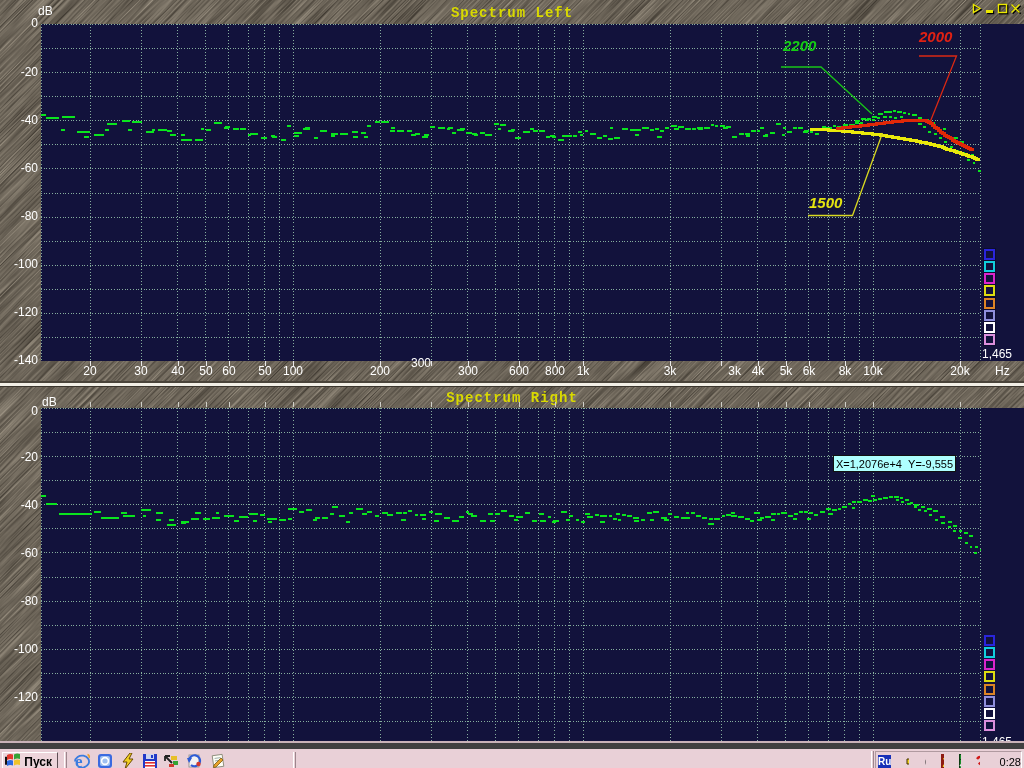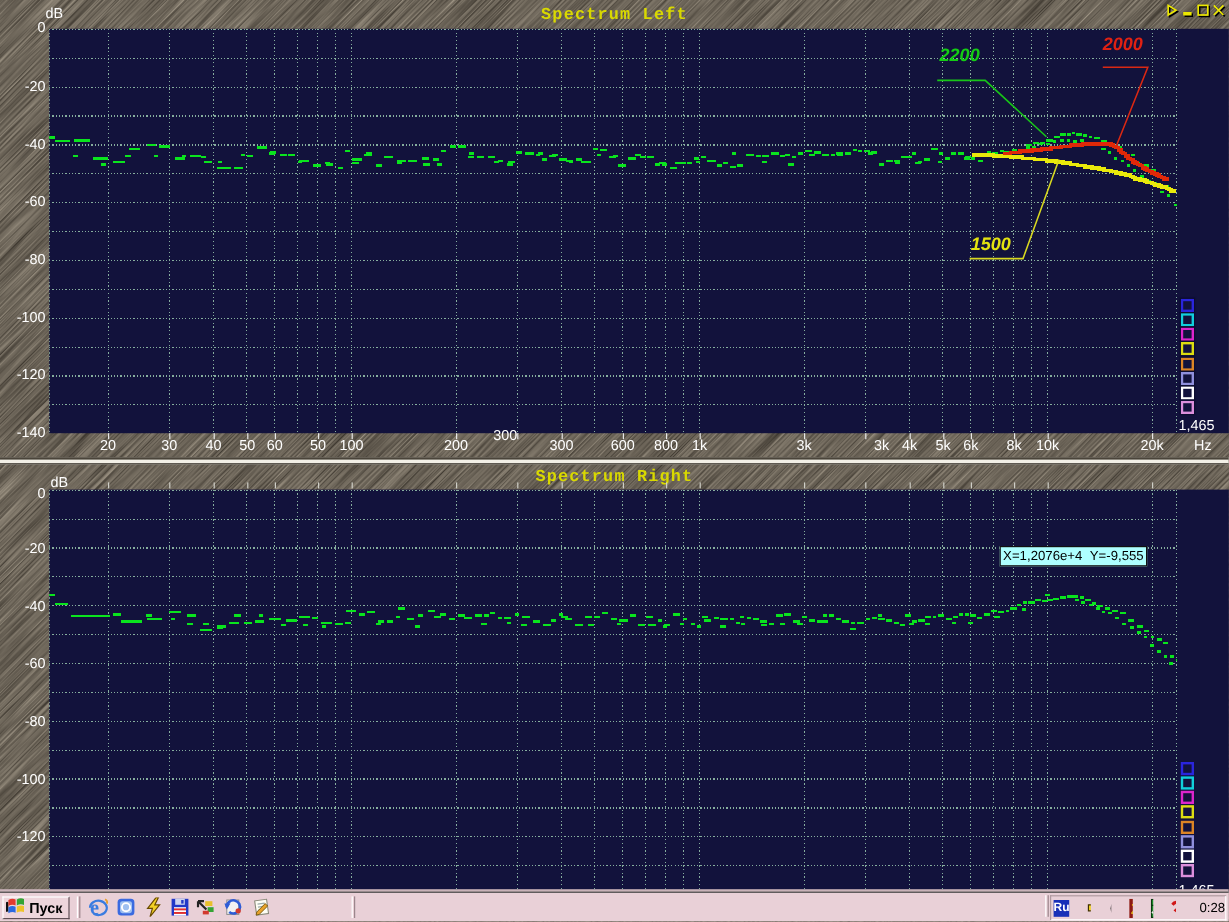--- a/index.html
+++ b/index.html
@@ -1,20 +1,20 @@
 <!DOCTYPE html>
 <html><head><meta charset="utf-8"><style>
 * {margin:0;padding:0;box-sizing:border-box}
 html,body {width:1024px;height:768px;overflow:hidden}
 body {position:relative;font-family:"Liberation Sans",sans-serif;background-color:#6f675a;}
 #woodtex {position:absolute;left:0;top:0}
 .plot {position:absolute;left:41px;width:1016px;background:#12123c}
 .wlab {position:absolute;font:12px "Liberation Sans";color:#ffffff}
 .title {position:absolute;width:100%;text-align:center;font:bold 14px "Liberation Mono";color:#d9d900;letter-spacing:1px}
-#tb {position:absolute;left:0;top:743px;width:1024px;height:25px;background:#e9d0d7;border-top:1px solid #404040;box-shadow:0 -2px 0 #c9b2b8}
+#tb {position:absolute;left:0;top:743px;width:1024px;height:25px;background:#e9d0d7;border-top:6px solid #404040;box-shadow:0 -2px 0 #c9b2b8}
 #startbtn {position:absolute;left:2px;top:3px;width:56px;height:19px;background:#edd5db;
  border-top:1px solid #fff;border-left:1px solid #fff;border-right:1.5px solid #5f4f55;border-bottom:1.5px solid #5f4f55;
  display:flex;align-items:center;font:bold 12px "Liberation Sans";color:#000;padding-left:1px}
 .qi {position:absolute;top:4px;width:18px;height:17px}
 #tray {position:absolute;left:875px;top:2px;width:147px;height:21px;background:#e9d0d7;
  border-top:1px solid #b09aa0;border-left:1px solid #b09aa0;border-bottom:1px solid #fff;border-right:1px solid #fff;
  display:flex;align-items:center;gap:15px;padding-left:2px}
 </style></head><body>
 <svg id="woodtex" width="1024" height="768">
 <defs>

